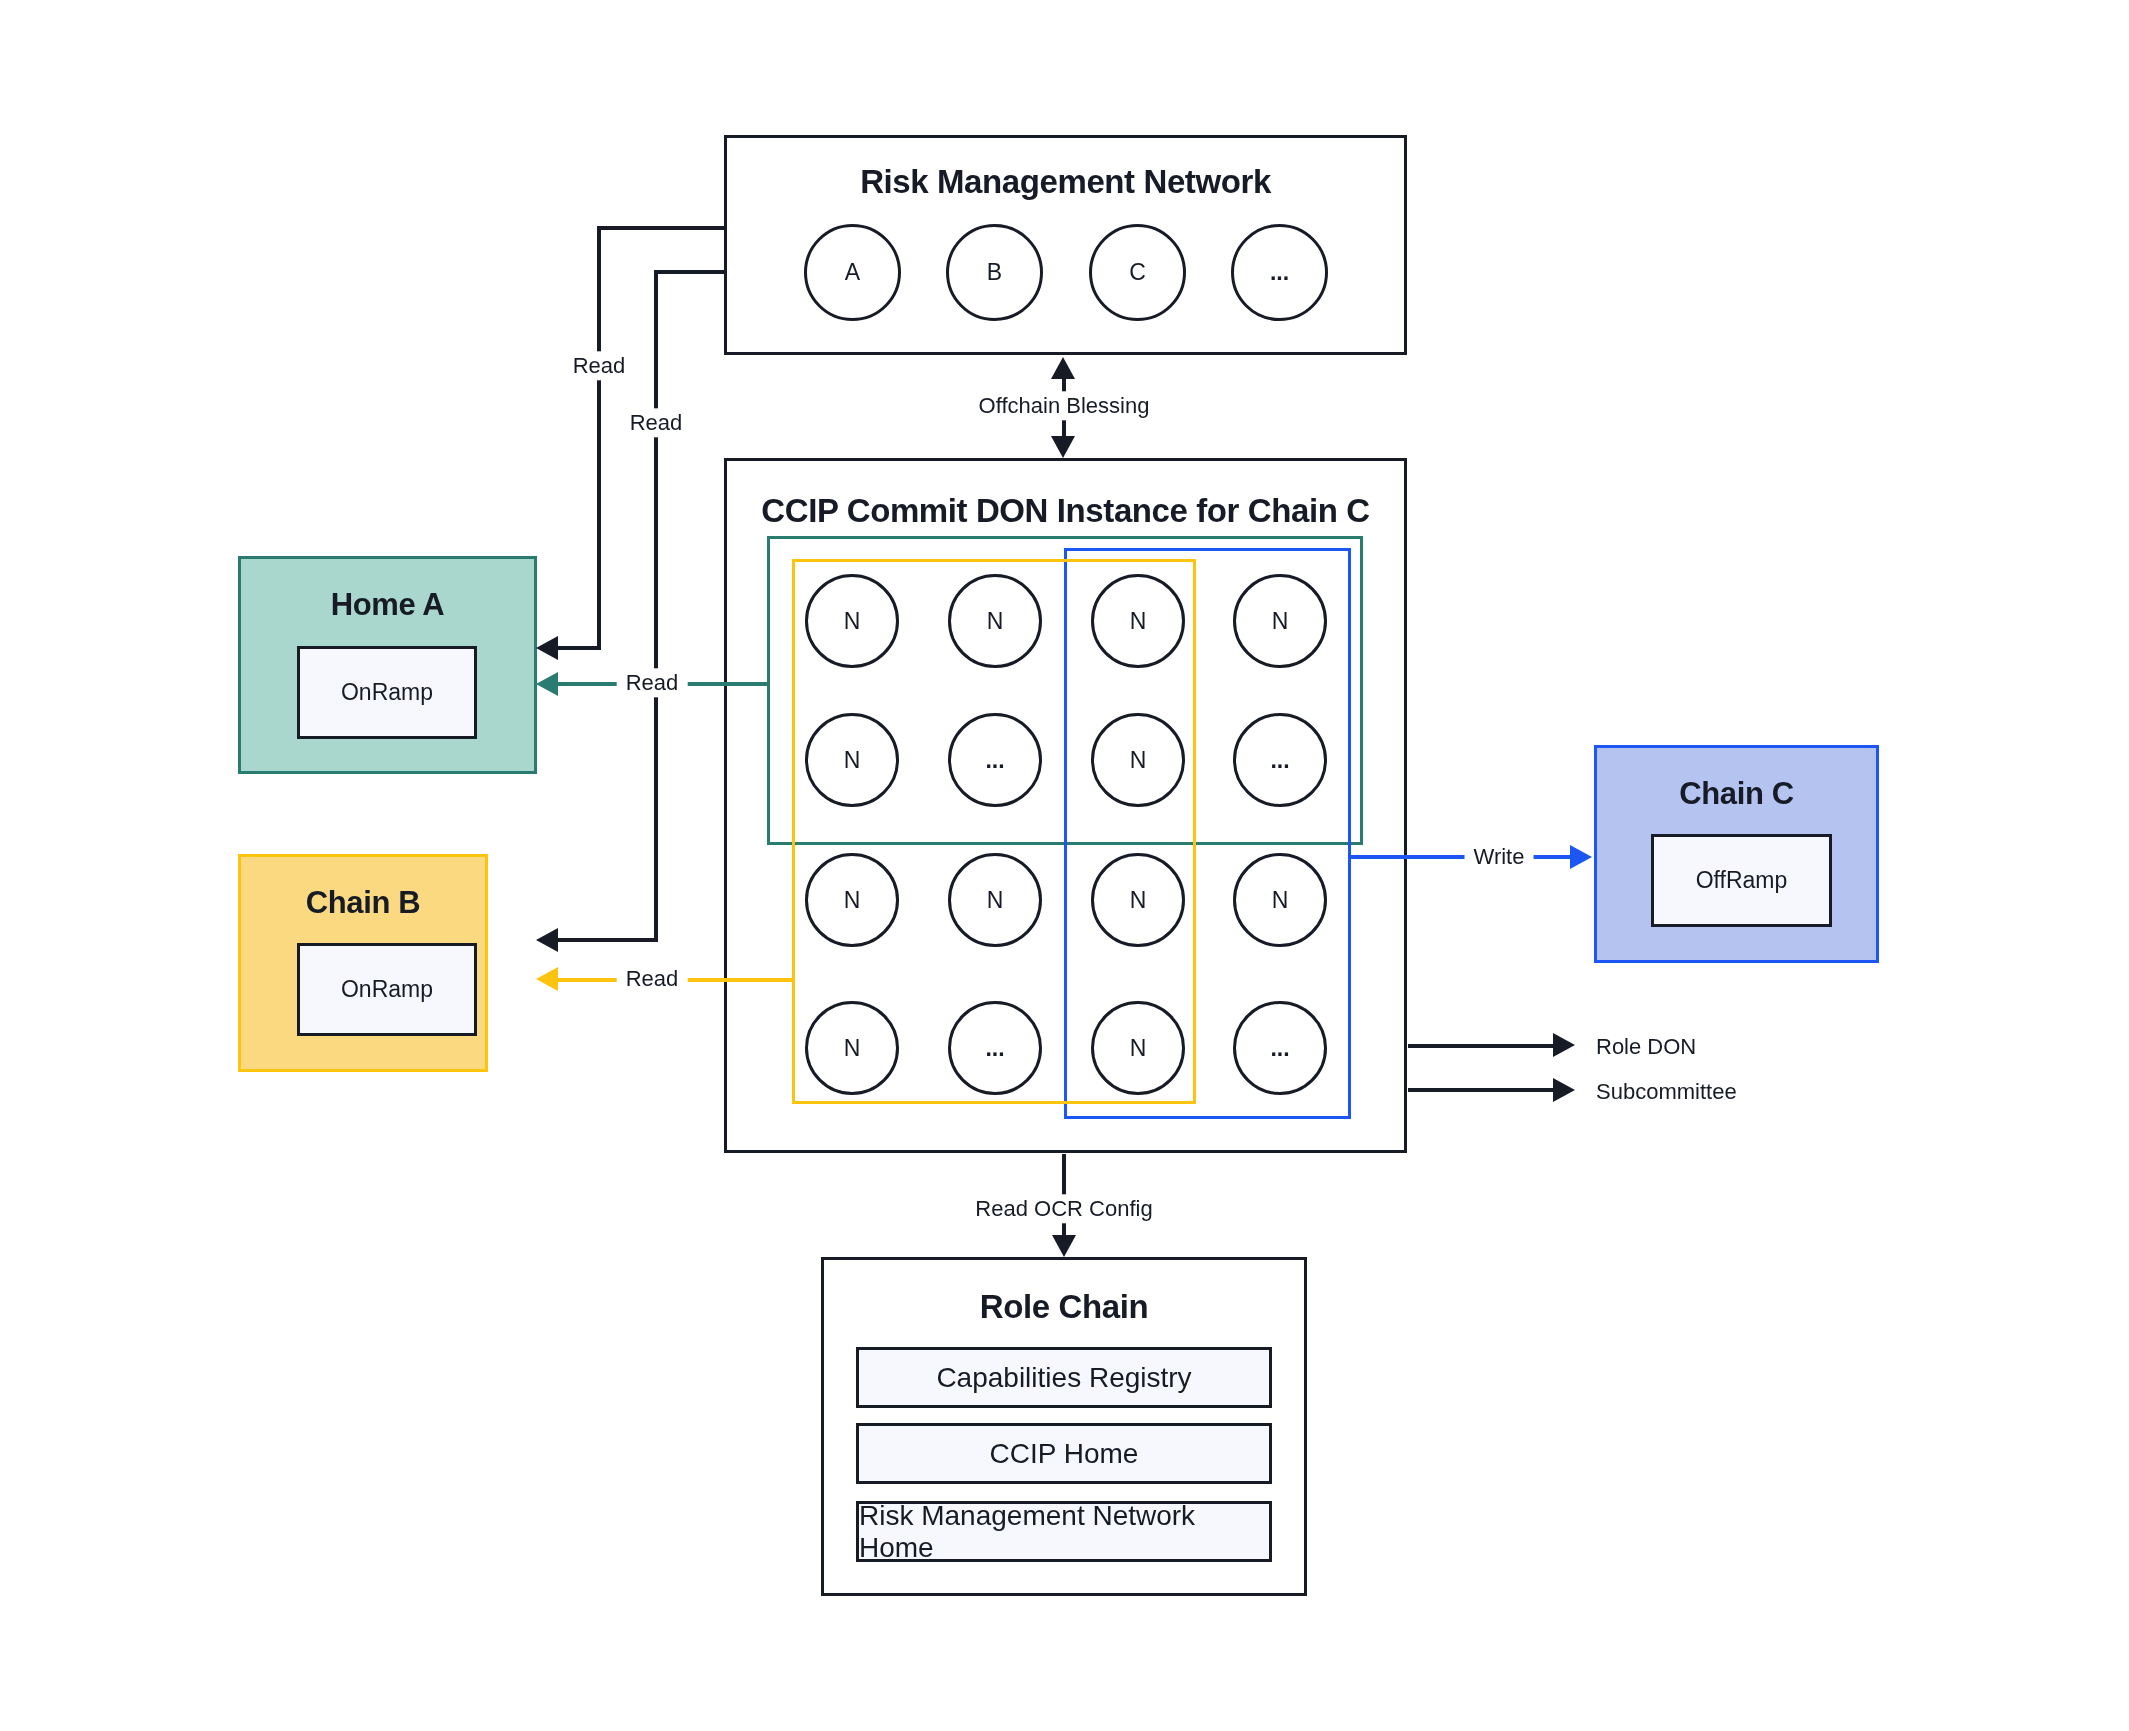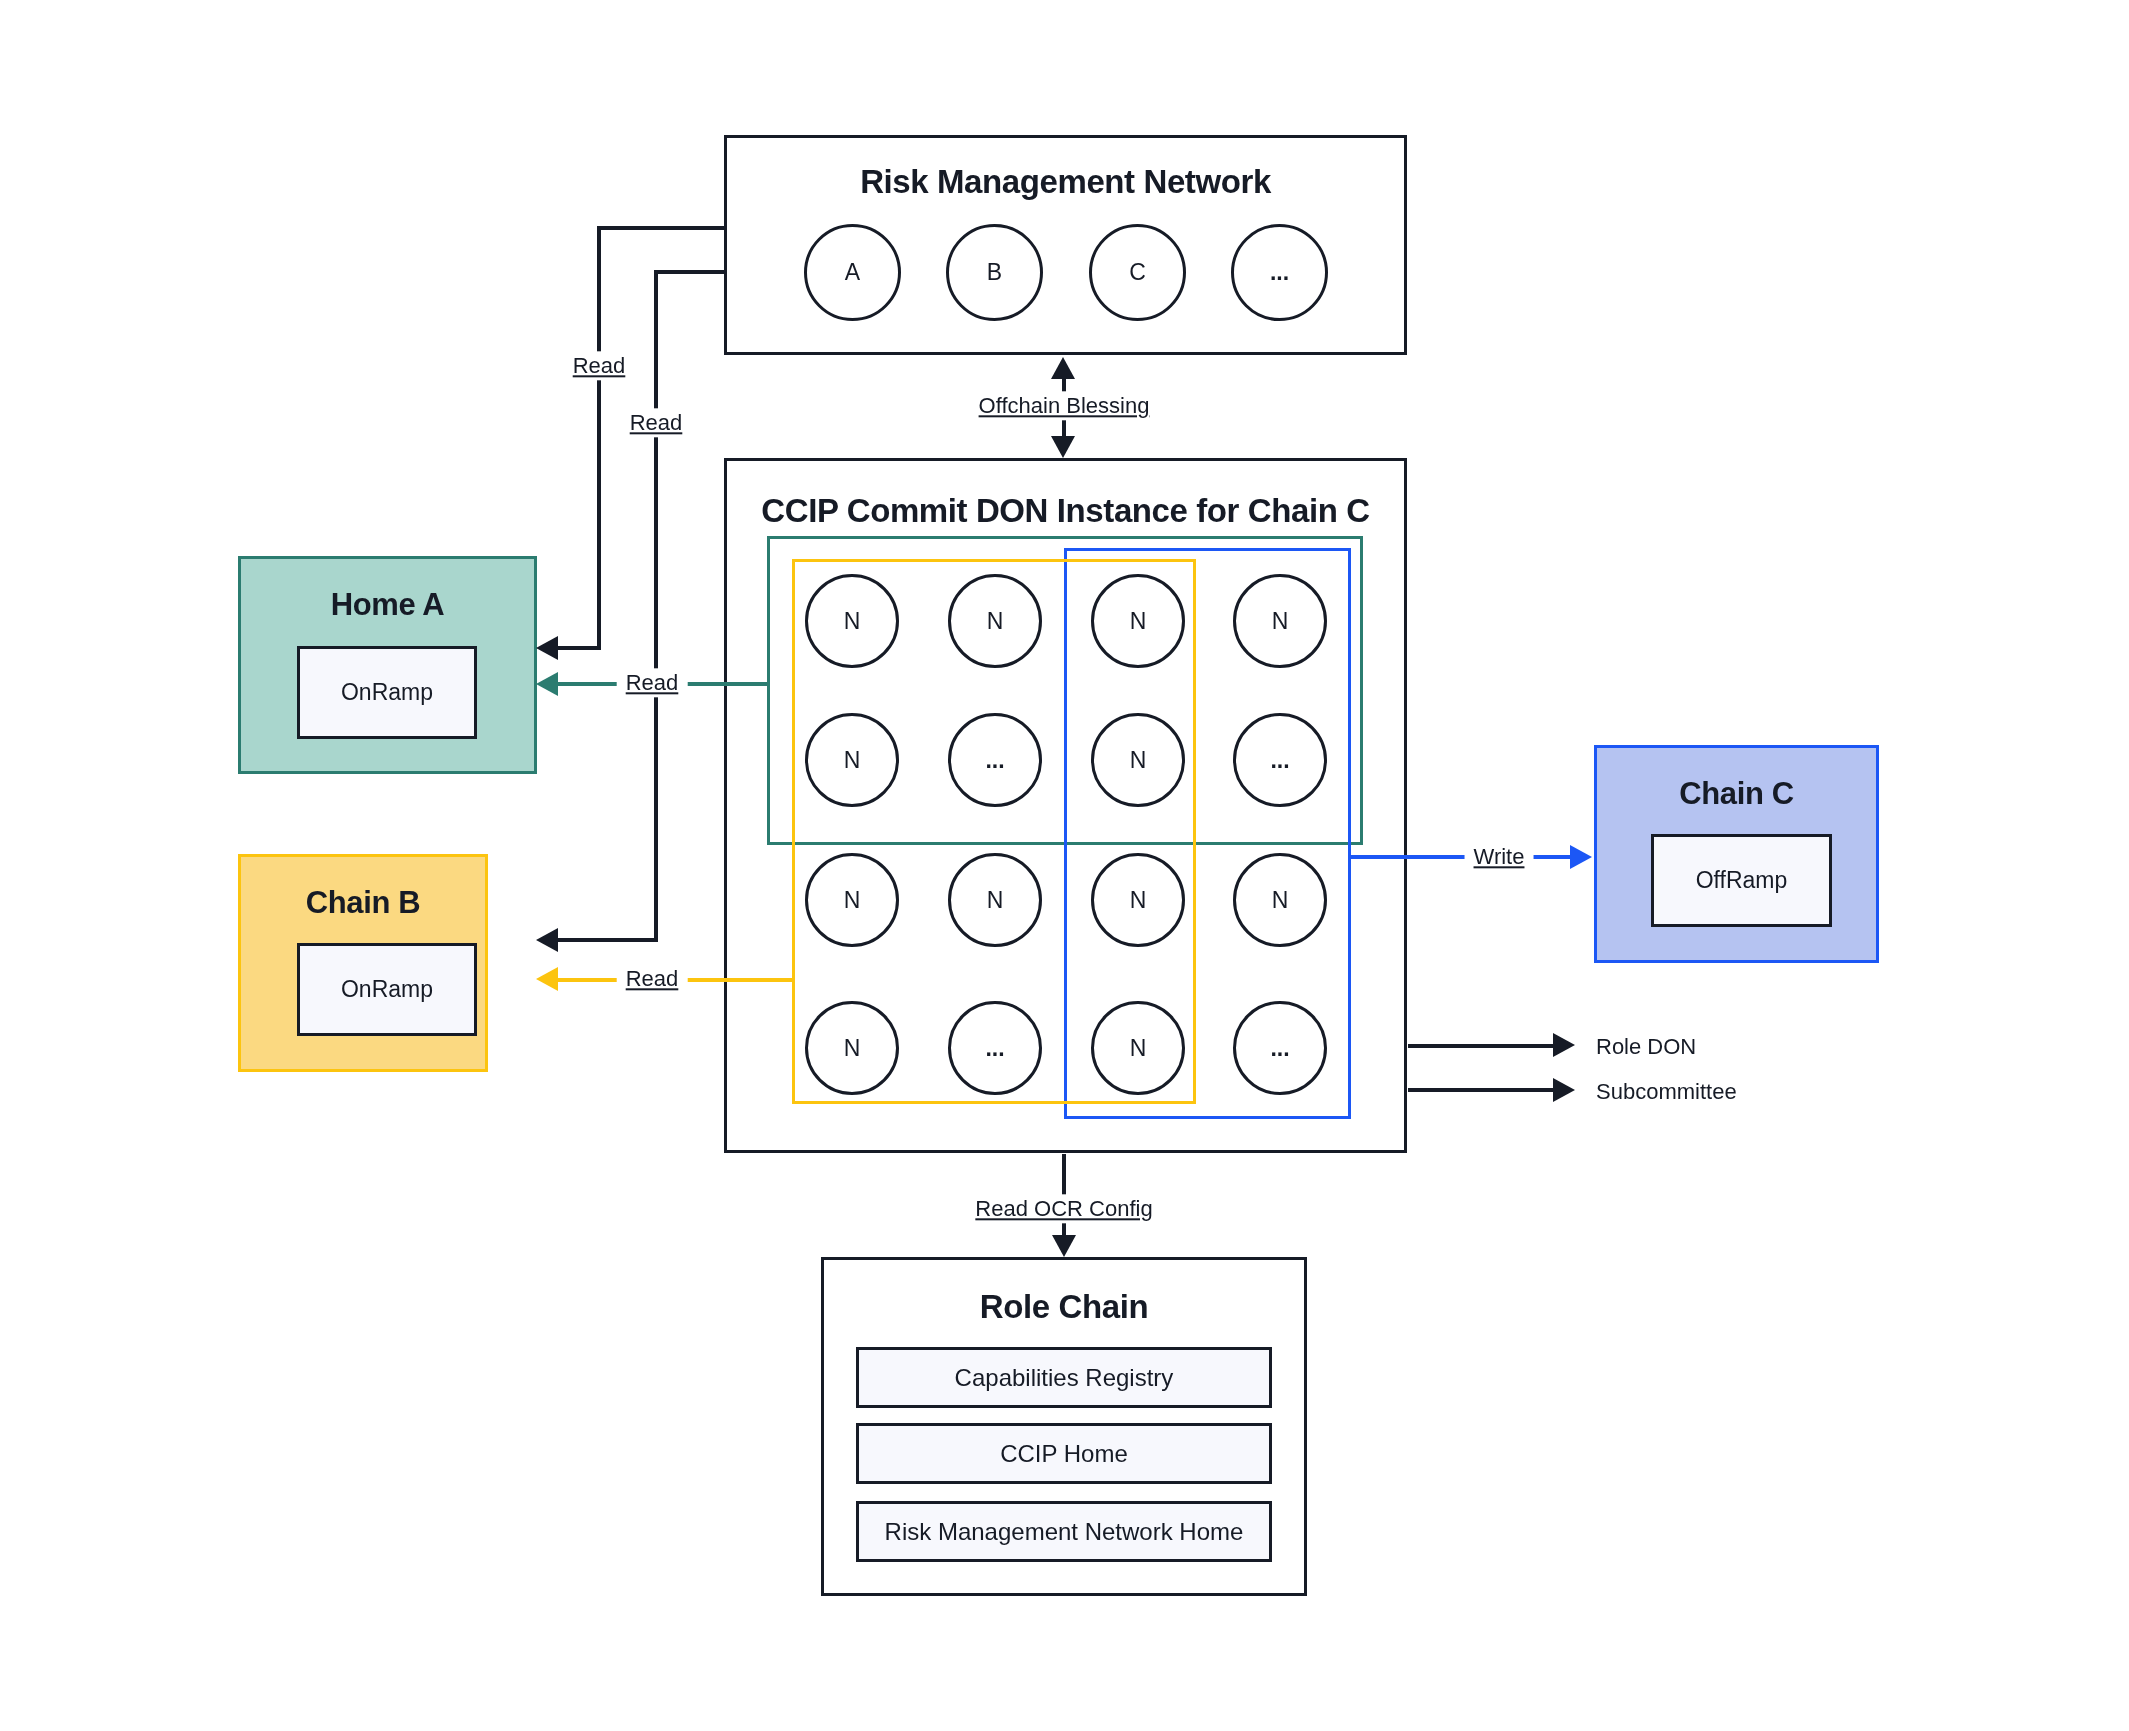--- a/index.html
+++ b/index.html
@@ -22,27 +22,27 @@
   .node{
     position:absolute;border:3.7px solid var(--dark);border-radius:50%;background:#ffffff;
     display:flex;align-items:center;justify-content:center;font-size:23px;box-sizing:border-box;
   }
   .contract{
     position:absolute;background:var(--panel);border:3.7px solid var(--dark);box-sizing:border-box;
     display:flex;align-items:center;justify-content:center;font-size:23px;
   }
   .homebox{
     position:absolute;background:var(--panel);border:3px solid var(--dark);box-sizing:border-box;
-    display:flex;align-items:center;justify-content:center;font-size:24px;
+    display:flex;align-items:center;justify-content:center;font-size:28px;
   }
   .hline,.vline{position:absolute;background:var(--dark);}
   .tri{position:absolute;width:0;height:0;}
   .lbl{
     position:absolute;background:#ffffff;font-size:22px;line-height:25px;padding:2.2px 9px;
-    transform:translate(-50%,-50%);white-space:nowrap;text-align:left;text-decoration:underline;
+    transform:translate(-50%,-50%);white-space:nowrap;text-align:left;
   }
   .lbl-side{
     position:absolute;font-size:22px;line-height:25px;transform:translateY(-50%);white-space:nowrap;
   }
 </style>
 </head>
 <body>
 
 <div id="canvas">
 

